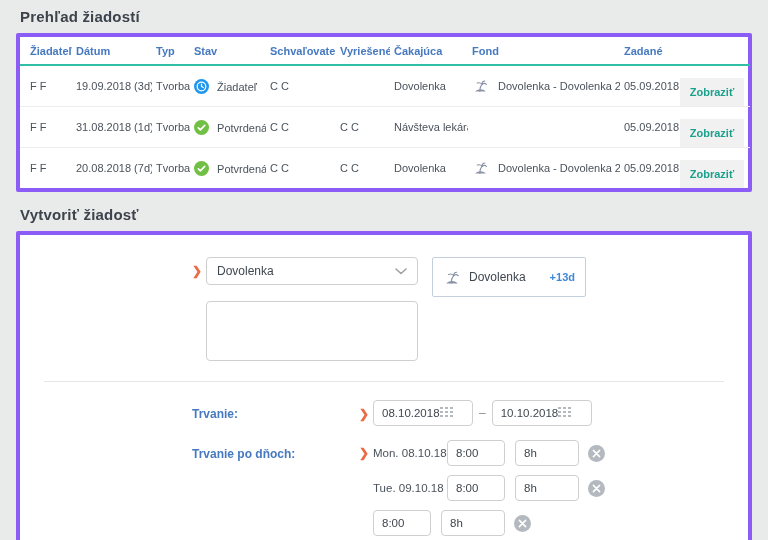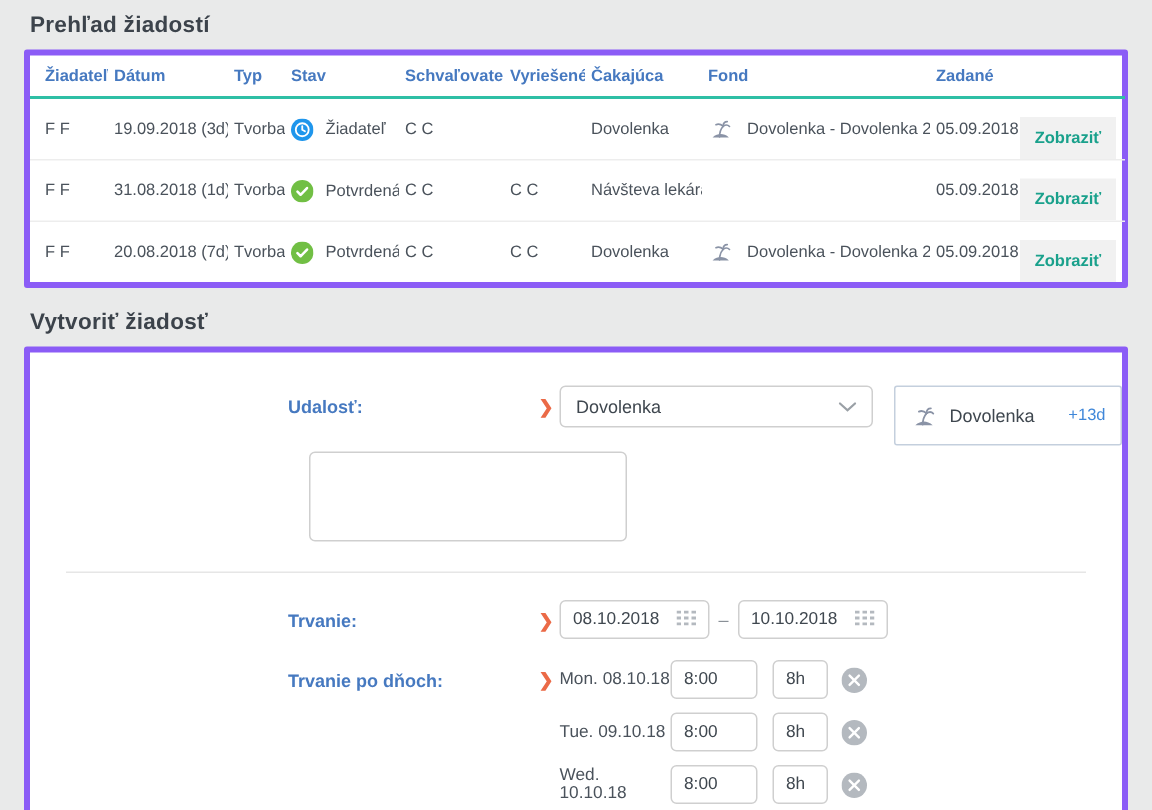--- a/index.html
+++ b/index.html
@@ -58,43 +58,43 @@
     background:#fff; display:flex; align-items:center; justify-content:space-between;
     padding:0 10px; font-size:12px; color:#3f474f; cursor:pointer;
   }
   .fund-chip {
     margin-left:14px; width:154px; height:40px; border:1px solid #c4cfdd;
     border-radius:2px; background:#fff; display:flex; align-items:center;
     padding:0 10px; cursor:pointer;
   }
   .fund-chip .palm { width:18px; height:17px; margin-right:8px; flex:none; }
   .fund-chip .chip-name { font-size:12px; color:#3f474f; }
-  .fund-chip .chip-badge { margin-left:auto; color:#3f87d9; font-size:11px; font-weight:400; }
+  .fund-chip .chip-badge { margin-left:auto; color:#3f87d9; font-size:11px; font-weight:700; }
   textarea.note {
     width:212px; height:60px; border:1px solid #cfcfcf; border-radius:4px;
     resize:none; font-family:"Liberation Sans",sans-serif; font-size:12px; padding:6px 8px;
     color:#3f474f; outline:none;
   }
   .divider { border-top:1px solid #e6e6e6; margin:20px 24px 18px 24px; }
   .date-input {
     width:100px; height:26px; border:1px solid #cfcfcf; border-radius:4px;
-    background:#fff; display:flex; align-items:center; justify-content:space-between;
+    background:#fff; display:flex; align-items:center; 
     padding:0 8px; font-size:11.5px; color:#3f474f; cursor:text;
   }
   .range-dash { color:#8a9097; margin:0 6px; padding-top:6px; font-size:12px; }
   .sched-row { display:flex; align-items:center; margin-bottom:9px; height:26px; }
   .sched-day { width:74px; font-size:11.5px; color:#4a525b; flex:none; }
   .sched-row .req { padding-top:0; }
   input.time-input, input.hours-input {
     height:26px; border:1px solid #cfcfcf; border-radius:4px;
     font-family:"Liberation Sans",sans-serif; font-size:11.5px; color:#3f474f;
     padding:0 8px; outline:none;
   }
   input.time-input { width:58px; }
-  input.hours-input { width:37px; margin-left:10px; }
+  input.hours-input { width:64px; margin-left:10px; }
   .x-circle { width:17px; height:17px; margin-left:9px; cursor:pointer; flex:none; }
   .x-circle svg { display:block; }
   
   .footer { height:41px; display:flex; align-items:center; justify-content:center; }
   .btn-group { display:flex; border-radius:4px; overflow:hidden; }
   .btn {
     width:83px; height:30px; border:none; background:var(--teal-btn,#17a88e);
     color:#fff; font-family:"Liberation Sans",sans-serif; font-weight:700;
     font-size:12px; cursor:pointer;
   }
@@ -225,21 +225,20 @@
   </tr>
       </tbody>
   </table>
 </div>
 
 <div class="section-title" style="margin-top:14px;">Vytvoriť žiadosť</div>
 
 <div class="card form-card">
 
   <div class="form-row" style="padding-top:22px;">
-    <div class="f-label">Udalosť:</div>
     <div class="req">❯</div>
     <div class="select-box">
       <span>Dovolenka</span>
       <span><svg viewBox="0 0 12 7" width="12" height="7">
             <polyline points="1,1 6,5.5 11,1" fill="none" stroke="#9aa0a6" stroke-width="1.5" stroke-linecap="round"></polyline>
           </svg></span>
     </div>
     <div class="fund-chip">
       <span class="palm"><svg viewBox="0 0 20 20" width="18" height="17">
             <g fill="none" stroke="#8a93a6" stroke-width="1.4" stroke-linecap="round">
@@ -322,21 +321,20 @@
     <input class="hours-input" value="8h" style="">
     <span class="x-circle">
             <svg viewBox="0 0 17 17" width="17" height="17">
               <circle cx="8.5" cy="8.5" r="8.5" fill="#b4b9bf"></circle>
               <path d="M5.4 5.4l6.2 6.2M11.6 5.4l-6.2 6.2" stroke="#fff" stroke-width="1.6" stroke-linecap="round"></path>
             </svg>
           </span>
   </div>
         <div class="sched-row">
     <span class="req hidden">❯</span>
-    <span class="sched-day">Wed. 10.10.18</span>
     <input class="time-input" value="8:00" style="">
     <input class="hours-input" value="8h" style="">
     <span class="x-circle">
             <svg viewBox="0 0 17 17" width="17" height="17">
               <circle cx="8.5" cy="8.5" r="8.5" fill="#b4b9bf"></circle>
               <path d="M5.4 5.4l6.2 6.2M11.6 5.4l-6.2 6.2" stroke="#fff" stroke-width="1.6" stroke-linecap="round"></path>
             </svg>
           </span>
   </div>
       </div>

